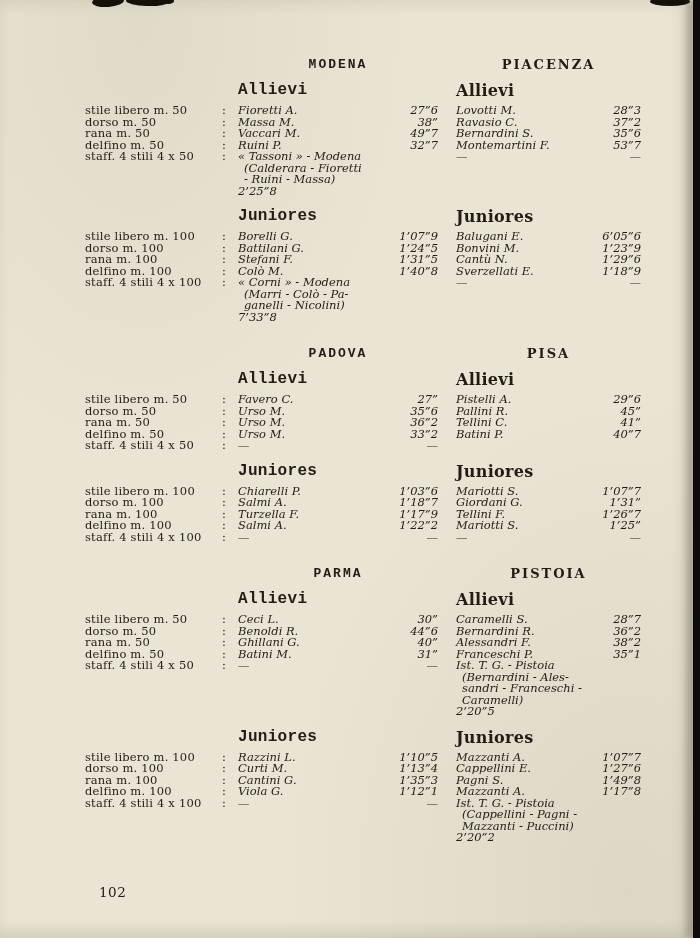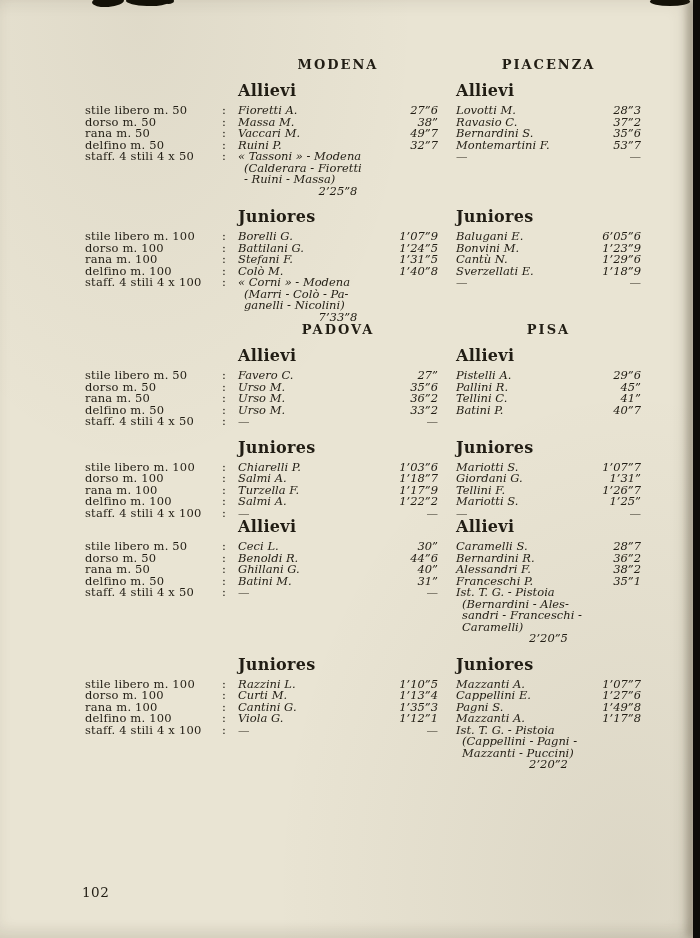--- a/index.html
+++ b/index.html
@@ -30,53 +30,53 @@
   .blob-3 { left: 163px; top: -2px; width: 11px; height: 6px; }
   .blob-4 { left: 650px; top: -3px; width: 40px; height: 9px; }
 
   .content { padding: 58px 0 0 85px; }
 
   .row {
     display: grid;
     grid-template-columns: 137px 16px 200px 18px 185px;
     align-items: start;
   }
-  .lcol { grid-column: 3; }
+  .lcol { grid-column: 3; font-family: Liberation Mono, monospace; }
   .rcol { grid-column: 5; }
 
   .city-row { margin-bottom: 12px; }
   .city {
     font-size: 13px; font-weight: 700; letter-spacing: 2px;
     text-align: center; line-height: 14px;
   }
 
   .cat-row { margin: 1px 0 8px 0; }
   .cat { font-size: 16px; font-weight: 700; letter-spacing: 0.3px; line-height: 13px; }
 
   .entry-row { font-size: 11.5px; line-height: 11.5px; }
   .entry-row + .cat-row { margin-top: 13px; }
 
-  .block + .block { }
+  .block + .block { margin-top: 24px; }
 
   .label { grid-column: 1; letter-spacing: 0.2px; white-space: nowrap; }
   .colon { grid-column: 2; }
 
   .cell.left-cell  { grid-column: 3; }
   .cell.right-cell { grid-column: 5; }
 
   .names, .time { font-style: italic; }
   .cell.single { display: flex; }
   .cell.single .names { flex: 1 1 auto; }
   .cell.single .time { white-space: nowrap; text-align: right; min-width: 46px; }
-  .cell.multi .time { text-align: center; }
+  .cell.multi .time { text-align: left; }
   .nline { white-space: nowrap; }
   .nline.cont { padding-left: 6px; }
 
   .page-number {
-    position: absolute; left: 82px; top: 884px;
+    position: absolute; left: 99px; top: 884px;
     font-size: 13.5px; letter-spacing: 0.5px;
   }
 </style>
 </head>
 <body>
 
 <div class="page">
   <div class="blob blob-1"></div>
   <div class="blob blob-2"></div>
   <div class="blob blob-3"></div>
@@ -424,20 +424,24 @@
           </div>
           <div class="cell right-cell single">
             <div class="names">
               <div class="nline">—</div>
             </div>
             <div class="time">—</div>
           </div>
         </div>
       </section>
       <section class="block">
+        <div class="row city-row">
+          <h2 class="city lcol">PARMA</h2>
+          <h2 class="city rcol">PISTOIA</h2>
+        </div>
         <div class="row cat-row">
           <h3 class="cat lcol">Allievi</h3>
           <h3 class="cat rcol">Allievi</h3>
         </div>
         <div class="row entry-row">
           <span class="label">stile libero m. 50</span>
           <span class="colon">:</span>
           <div class="cell left-cell single">
             <div class="names">
               <div class="nline">Ceci L.</div>

